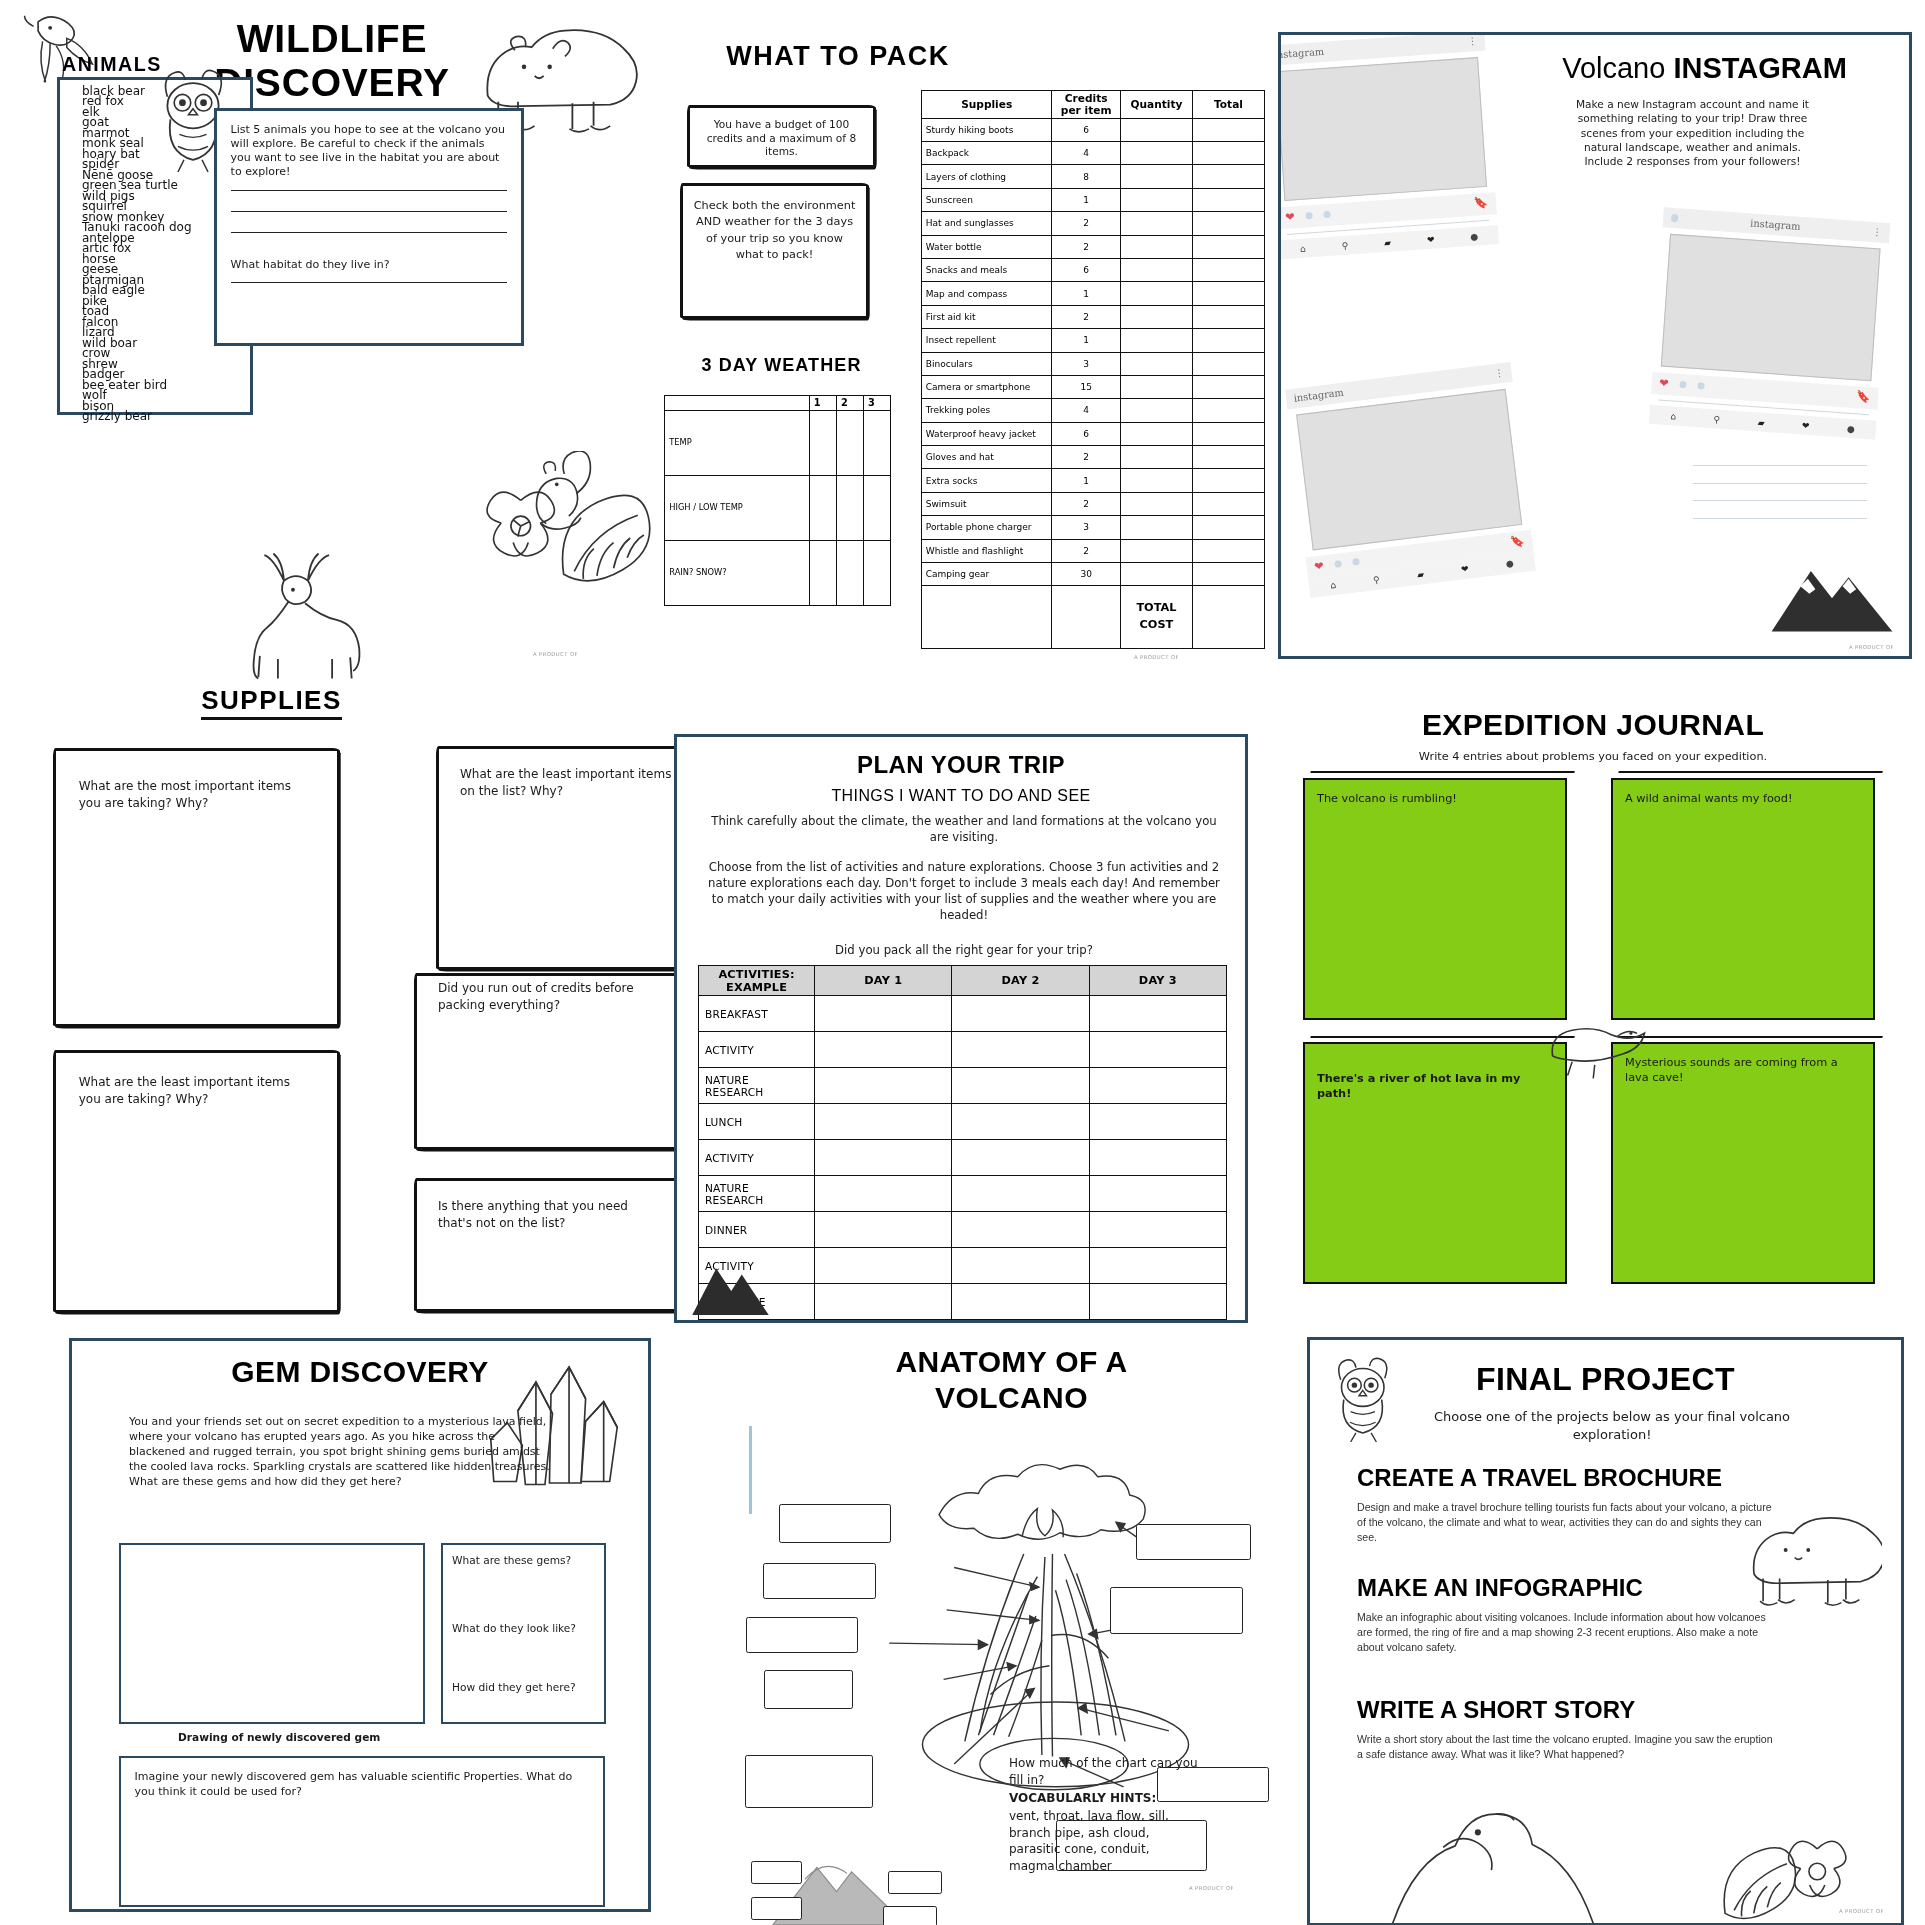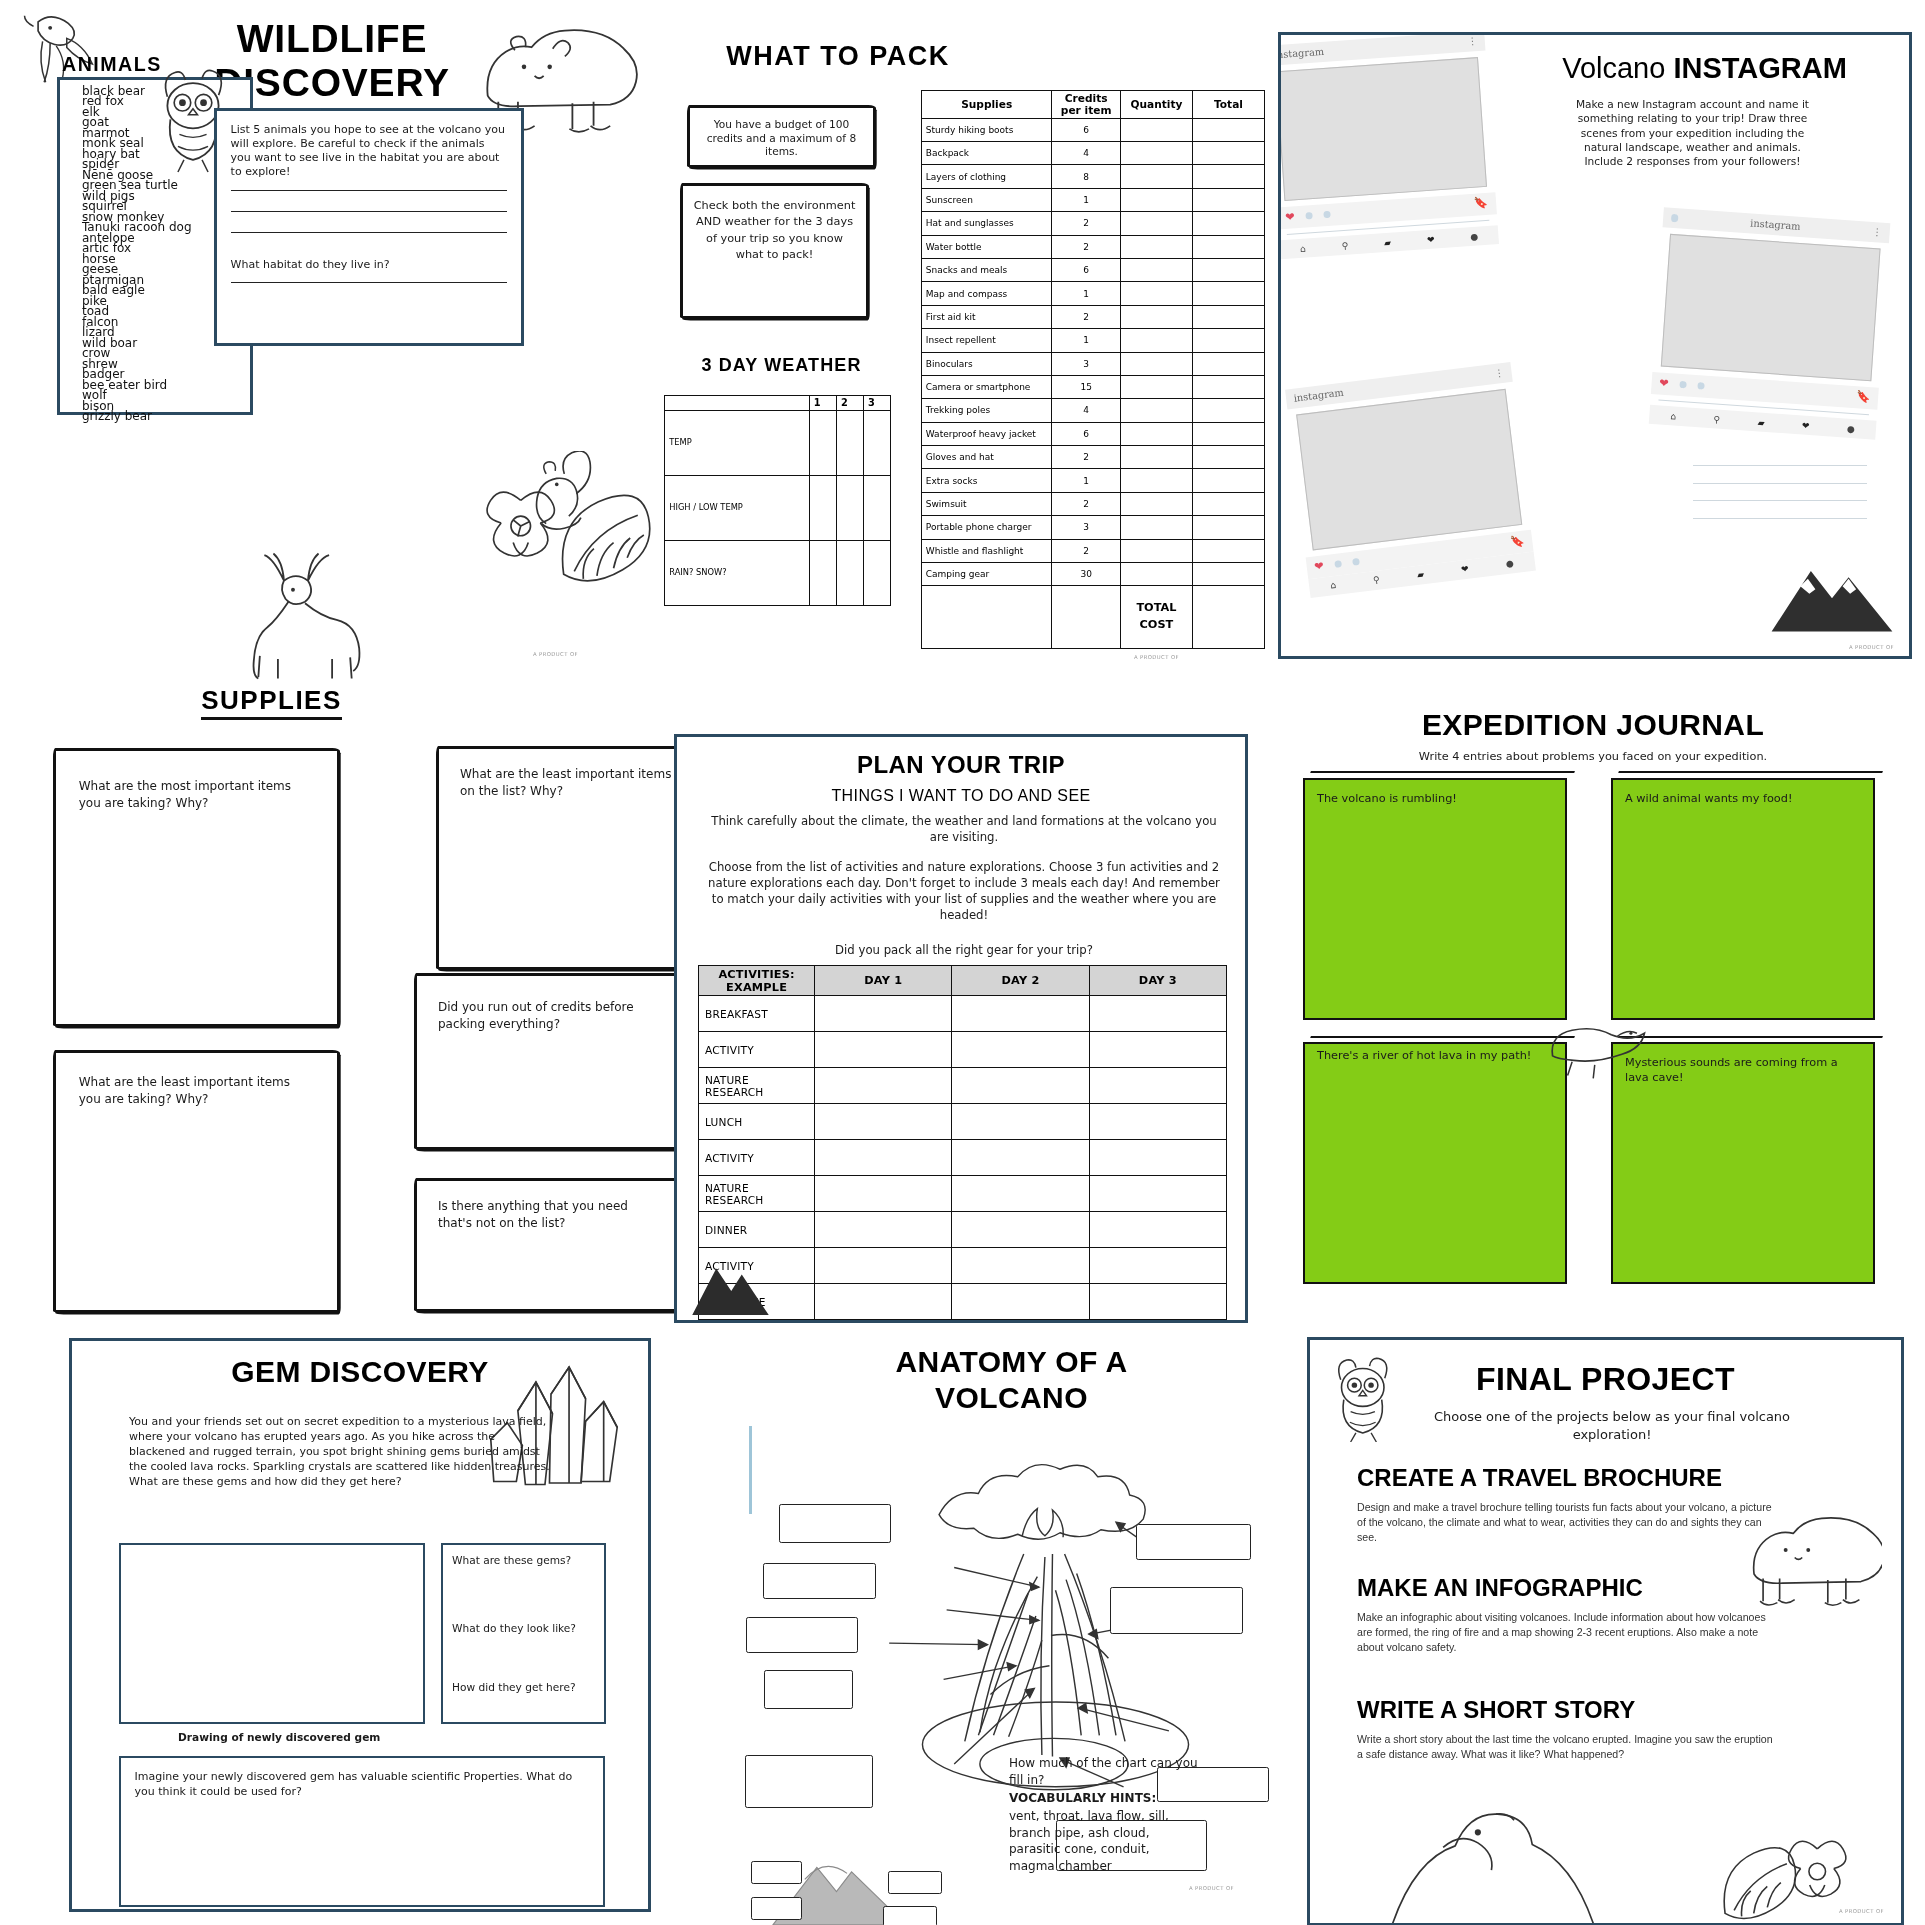--- a/index.html
+++ b/index.html
@@ -499,21 +499,21 @@
 
     <div class="sketch-box" style="left:38px;top:68px;width:287px;height:279px;">
       <div class="hand" style="padding:27px 22.7px;font-size:12px;line-height:17.4px;">What are the most important items you are taking? Why?</div>
     </div>
 
     <div class="sketch-box" style="left:421px;top:66px;width:273px;height:224px;">
       <div class="hand" style="padding:16.6px 21px;font-size:12px;line-height:17.4px;">What are the least important items on the list? Why?</div>
     </div>
 
     <div class="sketch-box" style="left:399px;top:293px;width:273px;height:177px;">
-      <div class="hand" style="padding:23px 21px;font-size:12px;line-height:17.4px;">Did you run out of credits before packing everything?</div>
+      <div class="hand" style="padding:4px 21px;font-size:12px;line-height:17.4px;">Did you run out of credits before packing everything?</div>
     </div>
 
     <div class="sketch-box" style="left:38px;top:370px;width:287px;height:263px;">
       <div class="hand" style="padding:21px 22.7px;font-size:12px;line-height:17.4px;">What are the least important items you are taking? Why?</div>
     </div>
 
     <div class="sketch-box" style="left:399px;top:498px;width:273px;height:134px;">
       <div class="hand" style="padding:16.6px 21px;font-size:12px;line-height:17.4px;">Is there anything that you need that's not on the list?</div>
     </div>
   </div>
@@ -616,21 +616,21 @@
       <div class="hand" style="padding:10.6px 12px;font-size:11.3px;line-height:15px;">The volcano is rumbling!</div>
     </div>
     <div style="position:absolute;left:33px;top:69px;width:264px;height:10.6px;border-top:2.3px solid #111;transform:skewX(-20deg);"></div>
 
     <div class="plain-box" style="left:335px;top:76px;width:264px;height:242px;">
       <div class="hand" style="padding:10.6px 12px;font-size:11.3px;line-height:15px;">A wild animal wants my food!</div>
     </div>
     <div style="position:absolute;left:341px;top:69px;width:264px;height:10.6px;border-top:2.3px solid #111;transform:skewX(-20deg);"></div>
 
     <div class="plain-box" style="left:27px;top:340px;width:264px;height:242px;">
-      <div class="hand" style="padding:4px 12px;font-size:11.3px;line-height:15px;">There's a river of hot lava in my path!</div>
+      <div class="hand" style="padding:27px 12px;font-size:11.3px;line-height:15px;font-weight:bold;">There's a river of hot lava in my path!</div>
     </div>
     <div style="position:absolute;left:33px;top:334px;width:264px;height:10.6px;border-top:2.3px solid #111;transform:skewX(-20deg);"></div>
 
     <div class="plain-box" style="left:335px;top:340px;width:264px;height:242px;">
       <div class="hand" style="padding:10.6px 12px;font-size:11.3px;line-height:15px;">Mysterious sounds are coming from a lava cave!</div>
     </div>
     <div style="position:absolute;left:341px;top:334px;width:264px;height:10.6px;border-top:2.3px solid #111;transform:skewX(-20deg);"></div>
 
     <svg style="position:absolute;left:266px;top:295px;" width="113" height="83" viewBox="0 0 150 110">
       <path d="M14 78 q-4 -28 26 -34 q30 -6 52 6 q24 10 44 -2 q-4 20 -30 28 q-34 12 -64 8 q-22 -2 -28 -6z" fill="none" stroke="#333" stroke-width="2.2"></path>

